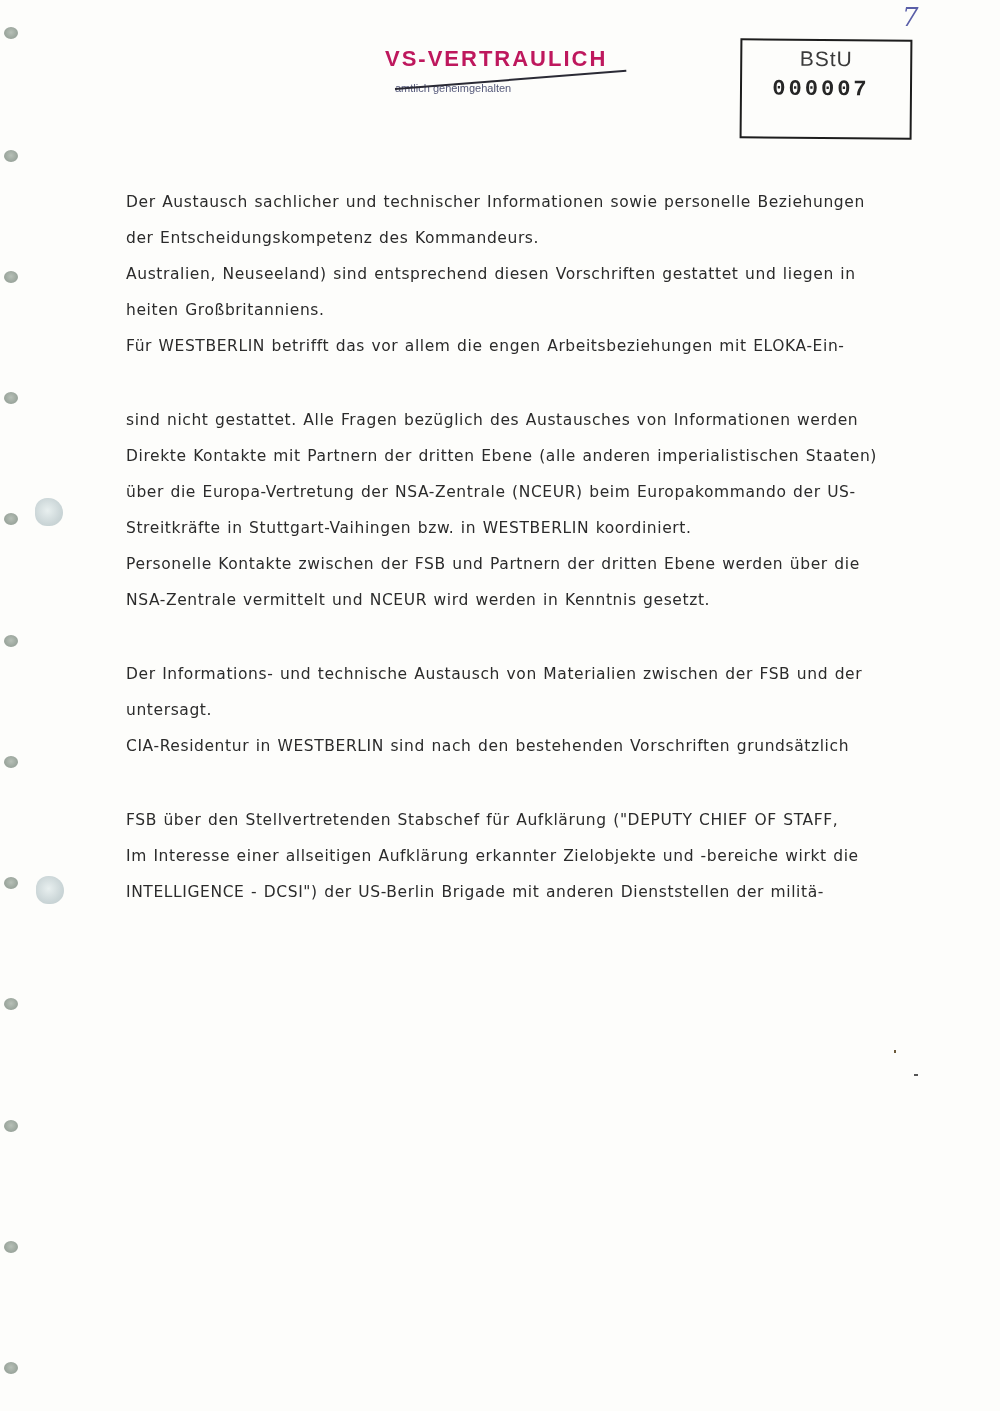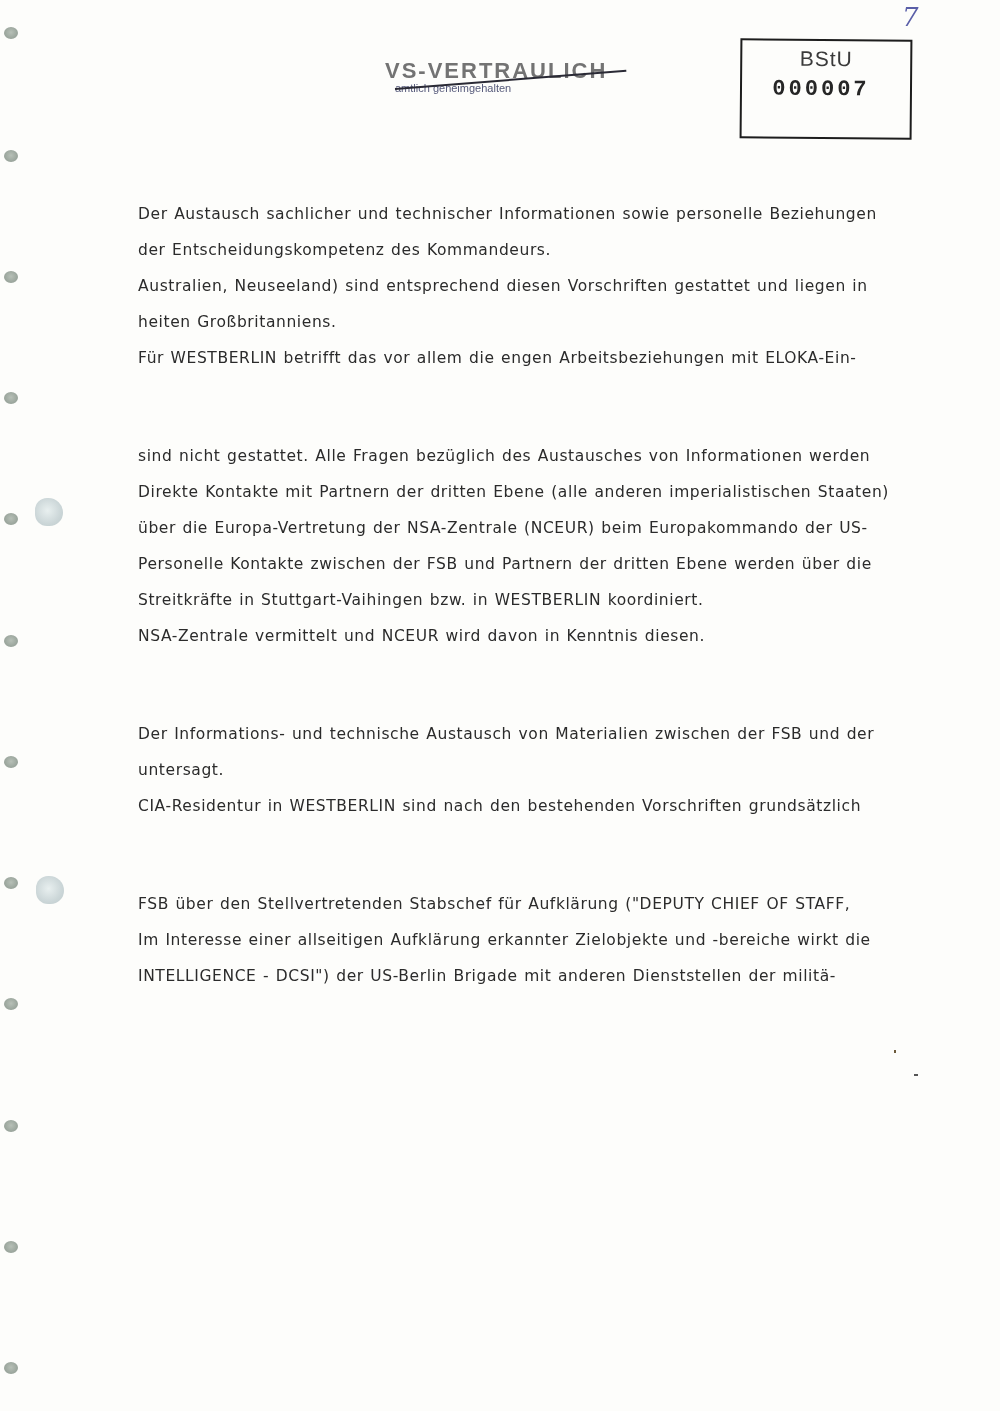--- a/index.html
+++ b/index.html
@@ -25,26 +25,26 @@
     background: radial-gradient(ellipse at 45% 45%, #e6eeee 0%, #c6d2d4 60%, #b6c4c6 100%);
     opacity: 0.9;
   }
   .stamp-classification {
     position: absolute;
     left: 385px; top: 40px;
     width: 240px; height: 70px;
     color: #4a4e6a;
   }
   .stamp-classification .vs {
-    position: absolute; left: 0; top: 18px;
+    position: absolute; left: 0; top: 6px;
     font-family: "Liberation Sans", sans-serif;
     font-weight: bold;
     font-size: 22px;
     letter-spacing: 2px;
-    color: #737373;
+    color: #be185d;
     white-space: nowrap;
   }
   .stamp-classification .sub {
     position: absolute; left: 10px; top: 42px;
     font-family: "Liberation Sans", sans-serif;
     font-size: 11px;
     color: #55597a;
     white-space: nowrap;
   }
   .stamp-classification .strike {
@@ -88,21 +88,21 @@
     color: #5a5fa8;
   }
   .body-text {
     position: absolute;
     left: 126px; top: 190px;
     width: 790px;
     font-size: 15.5px;
     letter-spacing: 0.6px;
     word-spacing: 1px;
   }
-  .para { margin: 12px; }
+  .para { margin: 0; }
   .line {
     display: block;
     height: 36px;
     line-height: 24px;
     white-space: nowrap;
   }
   .gap { height: 38px; }
   .speck { position: absolute; background: #555; }
 </style>
 </head>
@@ -143,23 +143,23 @@
     <span class="line">der Entscheidungskompetenz des Kommandeurs.</span>
     <span class="line">Australien, Neuseeland) sind entsprechend diesen Vorschriften gestattet und liegen in</span>
     <span class="line">heiten Großbritanniens.</span>
     <span class="line">Für WESTBERLIN betrifft das vor allem die engen Arbeitsbeziehungen mit ELOKA-Ein-</span>
   </div>
   <div class="gap"></div>
   <div class="para">
     <span class="line">sind nicht gestattet. Alle Fragen bezüglich des Austausches von Informationen werden</span>
     <span class="line">Direkte Kontakte mit Partnern der dritten Ebene (alle anderen imperialistischen Staaten)</span>
     <span class="line">über die Europa-Vertretung der NSA-Zentrale (NCEUR) beim Europakommando der US-</span>
+    <span class="line">Streitkräfte in Stuttgart-Vaihingen bzw. in WESTBERLIN koordiniert.</span>
     <span class="line">Personelle Kontakte zwischen der FSB und Partnern der dritten Ebene werden über die</span>
-    <span class="line">Streitkräfte in Stuttgart-Vaihingen bzw. in WESTBERLIN koordiniert.</span>
-    <span class="line">NSA-Zentrale vermittelt und NCEUR wird davon in Kenntnis diesen.</span>
+    <span class="line">NSA-Zentrale vermittelt und NCEUR wird werden in Kenntnis gesetzt.</span>
   </div>
   <div class="gap"></div>
   <div class="para">
     <span class="line">Der Informations- und technische Austausch von Materialien zwischen der FSB und der</span>
     <span class="line">untersagt.</span>
     <span class="line">CIA-Residentur in WESTBERLIN sind nach den bestehenden Vorschriften grundsätzlich</span>
   </div>
   <div class="gap"></div>
   <div class="para">
     <span class="line">FSB über den Stellvertretenden Stabschef für Aufklärung ("DEPUTY CHIEF OF STAFF,</span>

